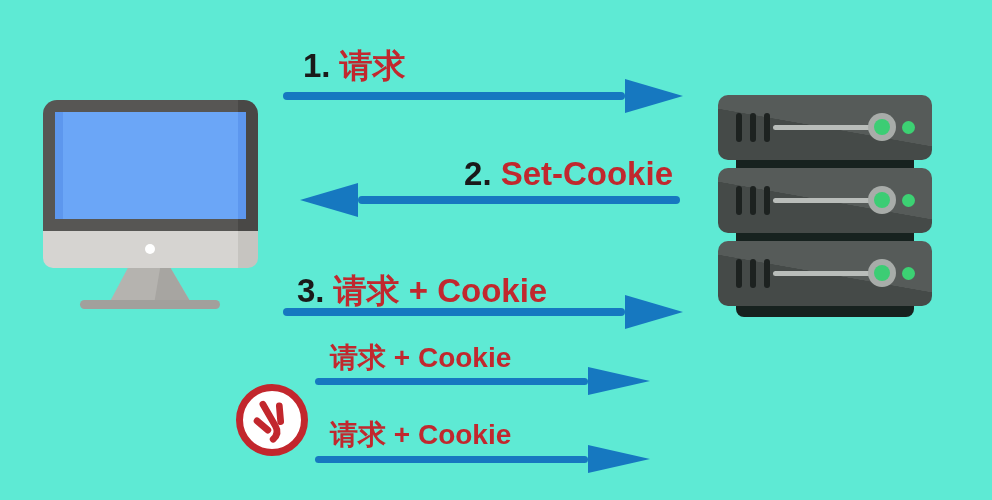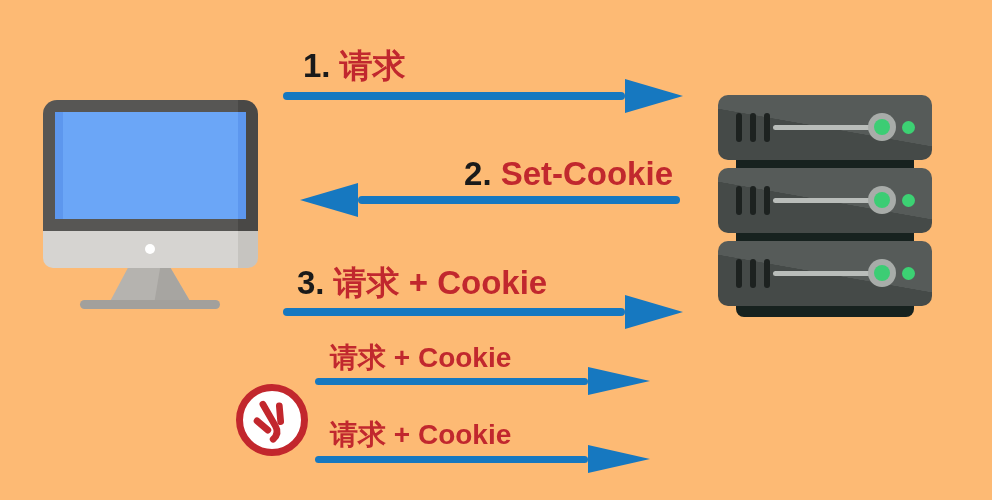--- a/index.html
+++ b/index.html
@@ -1,17 +1,17 @@
 <!DOCTYPE html>
 <html><head>
 <meta charset="utf-8">
 <style>
   html,body{margin:0;padding:0;background:#fff;}
   .stage{
-    position:relative;width:992px;height:500px;background:#fdba74;overflow:hidden;
+    position:relative;width:992px;height:500px;background:#5eead4;overflow:hidden;
     font-family:"Liberation Sans","DejaVu Sans",sans-serif;
   }
   
   .monitor-head{
     position:absolute;left:43px;top:100px;width:215px;height:131px;
     border-radius:14px 14px 0 0;overflow:hidden;
     background:linear-gradient(to right,#575654 0 195px,#494846 195px);
   }
   .screen{
     position:absolute;left:12px;top:12px;width:191px;height:107px;
@@ -65,21 +65,21 @@
   .head-right.small{border-top-width:14px;border-bottom-width:14px;border-left-width:62px;}
   .head-left{width:0;height:0;border-top:17px solid transparent;border-bottom:17px solid transparent;border-right:58px solid #1678c0;}
   
   .step-label{position:absolute;font-weight:bold;white-space:nowrap;color:#c1282e;}
   .step-label .step-num{color:#1a1a1a;margin-right:9px;}
   .step-label .step-num:empty{display:none;margin:0;}
   .fs-big{font-size:33px;line-height:38px;}
   .fs-small{font-size:28px;line-height:32px;}
   .l1{left:303px;top:47px;}
   .l2{right:319px;top:155px;}
-  .l3{left:297px;top:264px;text-align:right;}
+  .l3{left:297px;top:272px;text-align:right;}
   .l4{left:330px;top:342px;}
   .l5{left:330px;top:419px;}
   
   .stamp{
     position:absolute;left:236px;top:384px;width:58px;height:58px;
     border:7px solid #c2272d;border-radius:50%;background:#ffffff;
     display:flex;align-items:center;justify-content:center;
   }
   .stamp svg{transform:rotate(-30deg);}
 </style>

